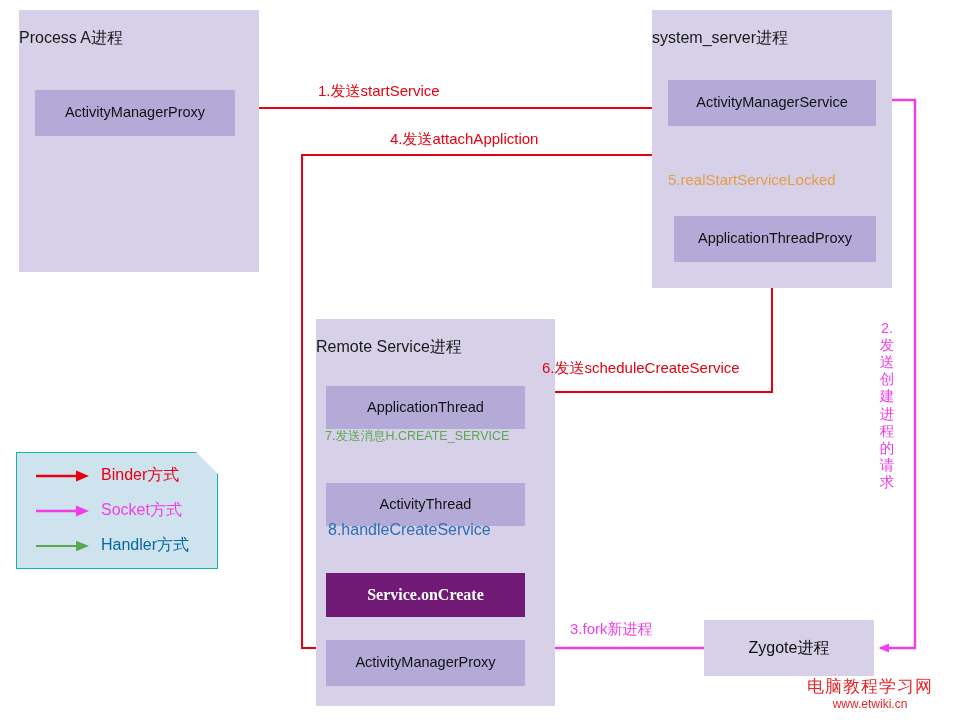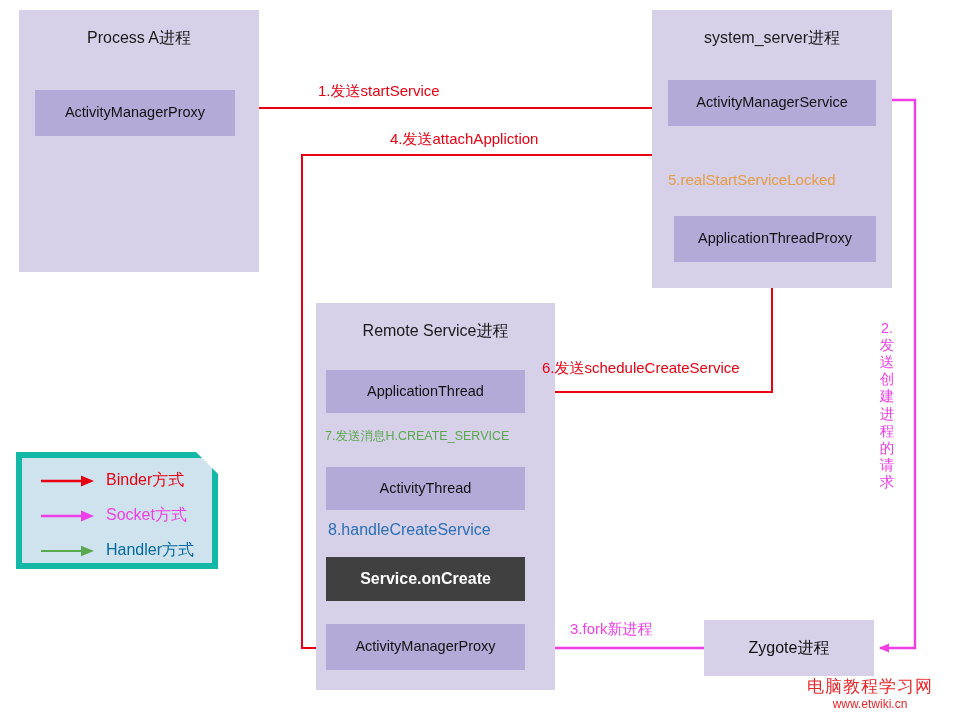--- a/index.html
+++ b/index.html
@@ -22,42 +22,42 @@
     pointer-events:none;
   }
   .proc{
     position:absolute;
     background:#d6d0e8;
     box-sizing:border-box;
   }
   .proc-title{
     position:absolute;
     left:0; right:0;
-    text-align:center;
     font-size:16px;
     color:#1a1a1a;
     white-space:nowrap;
   }
   .node{
     position:absolute;
     background:#b3aad8;
     color:#121212;
     font-size:14.5px;
     display:flex;
     align-items:center;
     justify-content:center;
     box-sizing:border-box;
     text-align:center;
     line-height:1.1;
   }
   .node.accent{
-    background:#404040;
+    background:#701a75;
     color:#ffffff;
     font-weight:bold;
     font-size:16px;
+    font-family:Liberation Serif, serif;
   }
   .node.plain{
     background:#d6d0e8;
     color:#111111;
     font-size:16px;
   }
   .edge-label{
     position:absolute;
     font-size:15px;
     white-space:nowrap;
@@ -67,21 +67,21 @@
   .edge-label.vert{
     white-space:normal;
     width:18px;
     text-align:center;
     line-height:1.18;
     font-size:14.5px;
   }
   .legend{
     position:absolute;
     background:#cfe3ef;
-    border:6px solid #14b8a6;
+    border:1px solid #14b8a6;
     box-sizing:border-box;
     -webkit-clip-path:polygon(0 0, calc(100% - 22px) 0, 100% 22px, 100% 100%, 0 100%);
     clip-path:polygon(0 0, calc(100% - 22px) 0, 100% 22px, 100% 100%, 0 100%);
     padding-left:8px;
   }
   .legend-row{
     position:absolute;
     display:flex;
     align-items:center;
     left:18px;
@@ -154,21 +154,21 @@
     <div class="proc-title" style="top:18px;">Process A进程</div>
     <div class="node" style="left:16px; top:80px; width:200px; height:46px;">ActivityManagerProxy</div>
   </div>
 
   <div class="proc" style="left:652px; top:10px; width:240px; height:278px;">
     <div class="proc-title" style="top:18px;">system_server进程</div>
     <div class="node" style="left:16px; top:70px; width:208px; height:46px;">ActivityManagerService</div>
     <div class="node" style="left:22px; top:206px; width:202px; height:46px;">ApplicationThreadProxy</div>
   </div>
 
-  <div class="proc" style="left:316px; top:303px; width:239px; height:387px;">
+  <div class="proc" style="left:316px; top:319px; width:239px; height:387px;">
     <div class="proc-title" style="top:18px;">Remote Service进程</div>
     <div class="node" style="left:10px; top:67px; width:199px; height:43px;text-align:right;">ApplicationThread</div>
     <div class="node" style="left:10px; top:164px; width:199px; height:43px;">ActivityThread</div>
     <div class="node accent" style="left:10px; top:254px; width:199px; height:44px;">Service.onCreate</div>
     <div class="node" style="left:10px; top:321px; width:199px; height:46px;">ActivityManagerProxy</div>
   </div>
 
   <div class="node plain" style="left:704px; top:620px; width:170px; height:56px;">Zygote进程</div>
 
   <div class="edge-label" style="left:318px; top:82px; color:#e60012;">1.发送startService</div>

